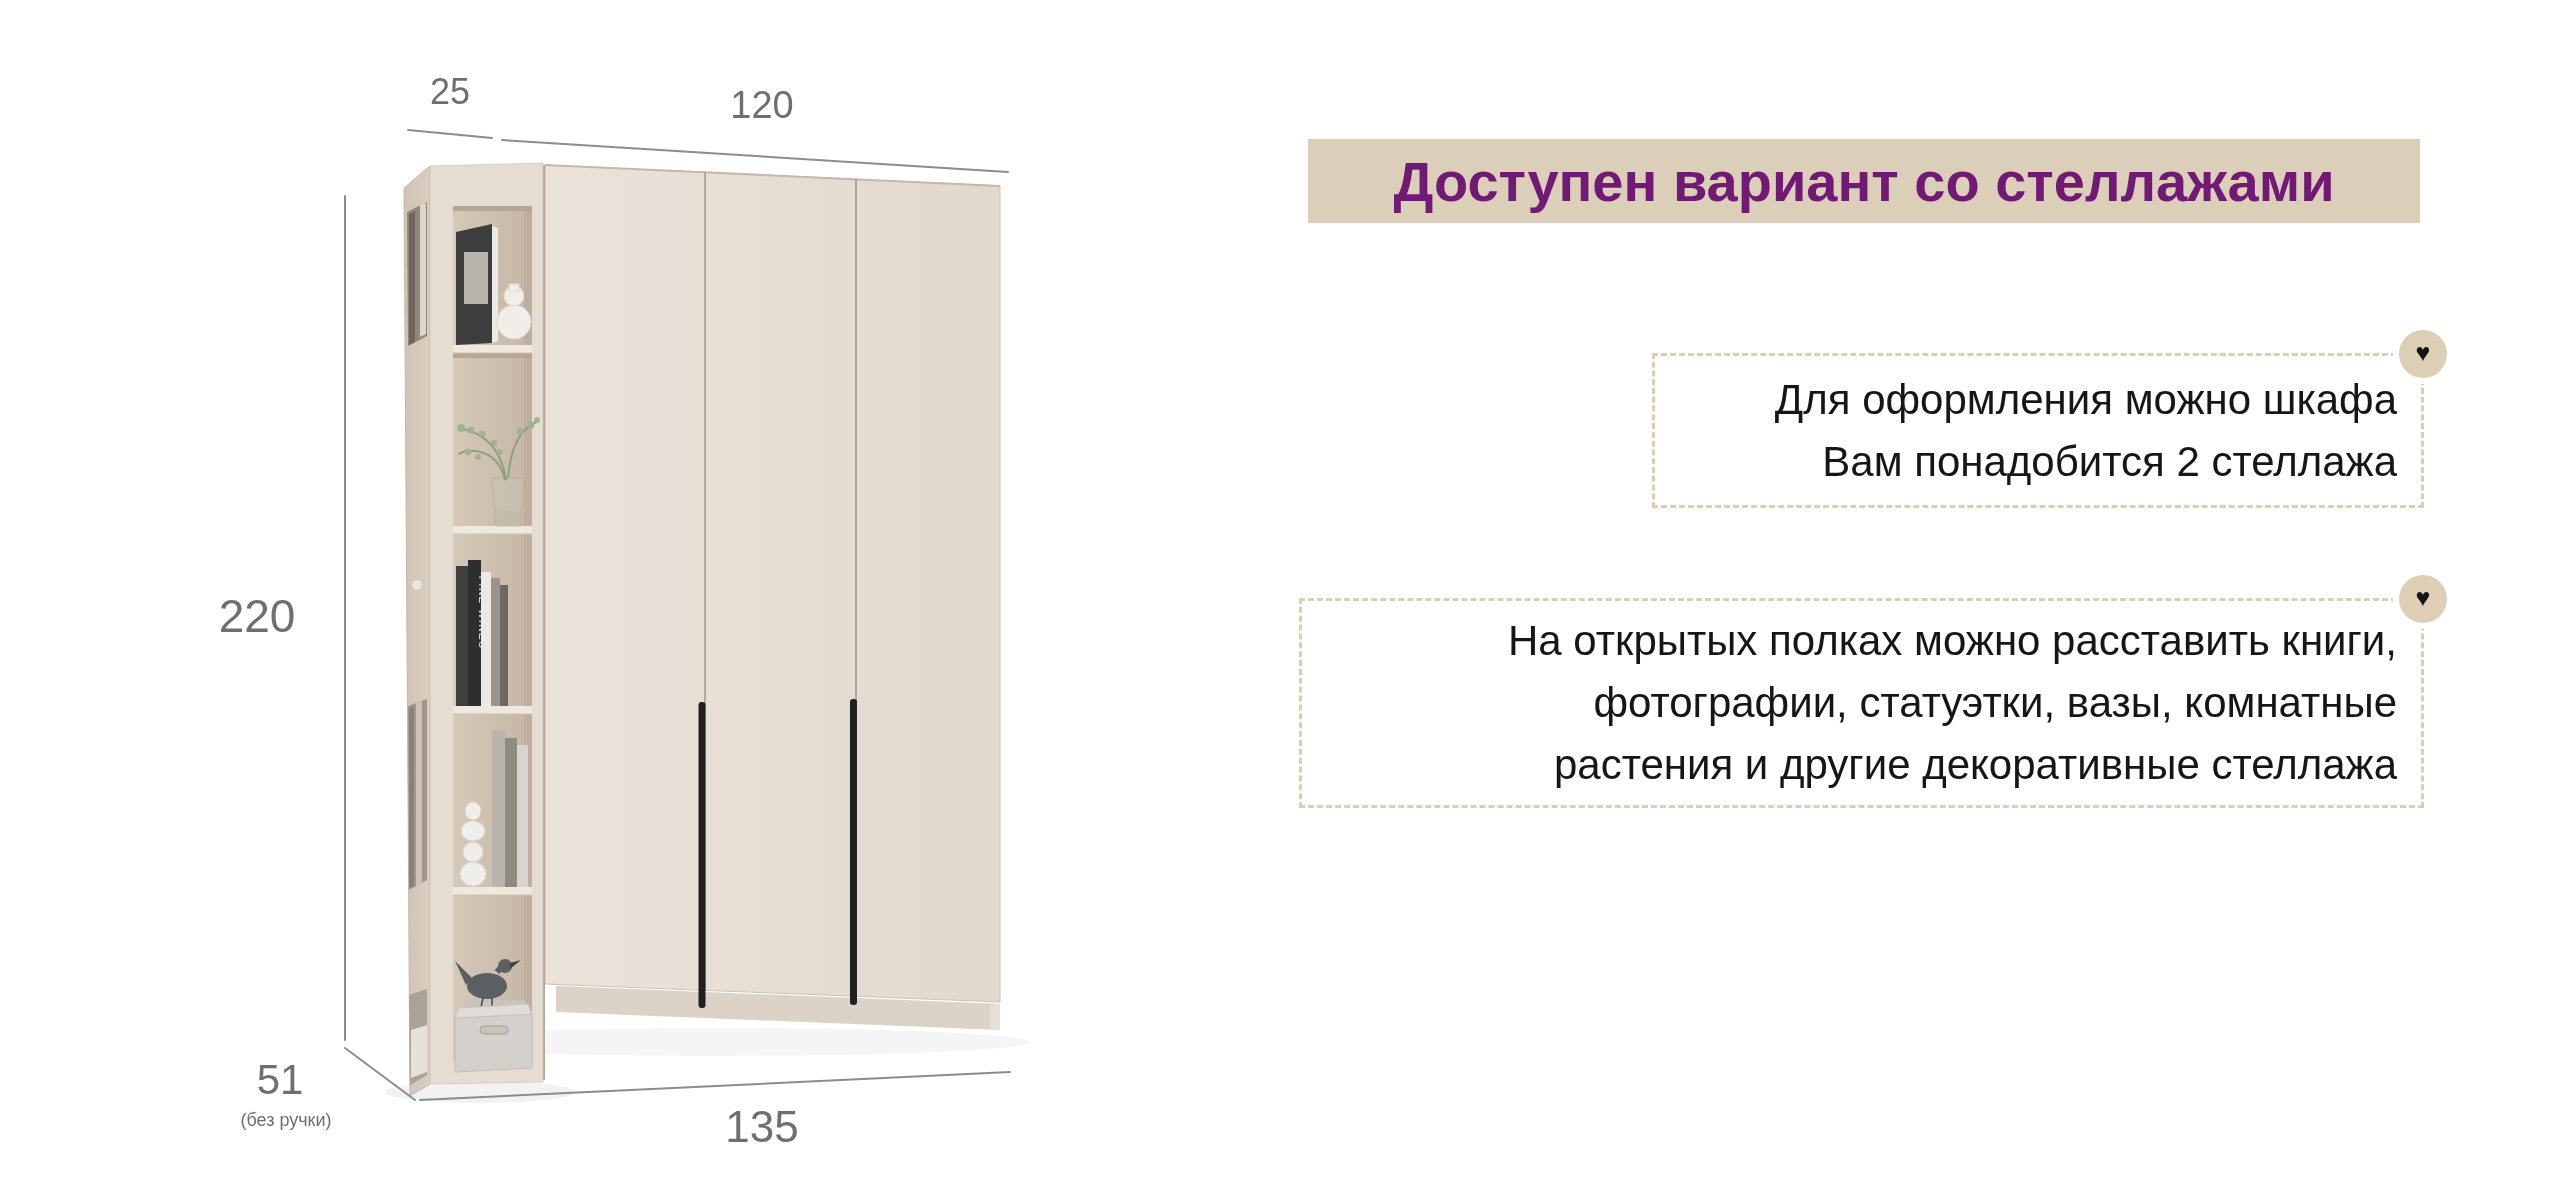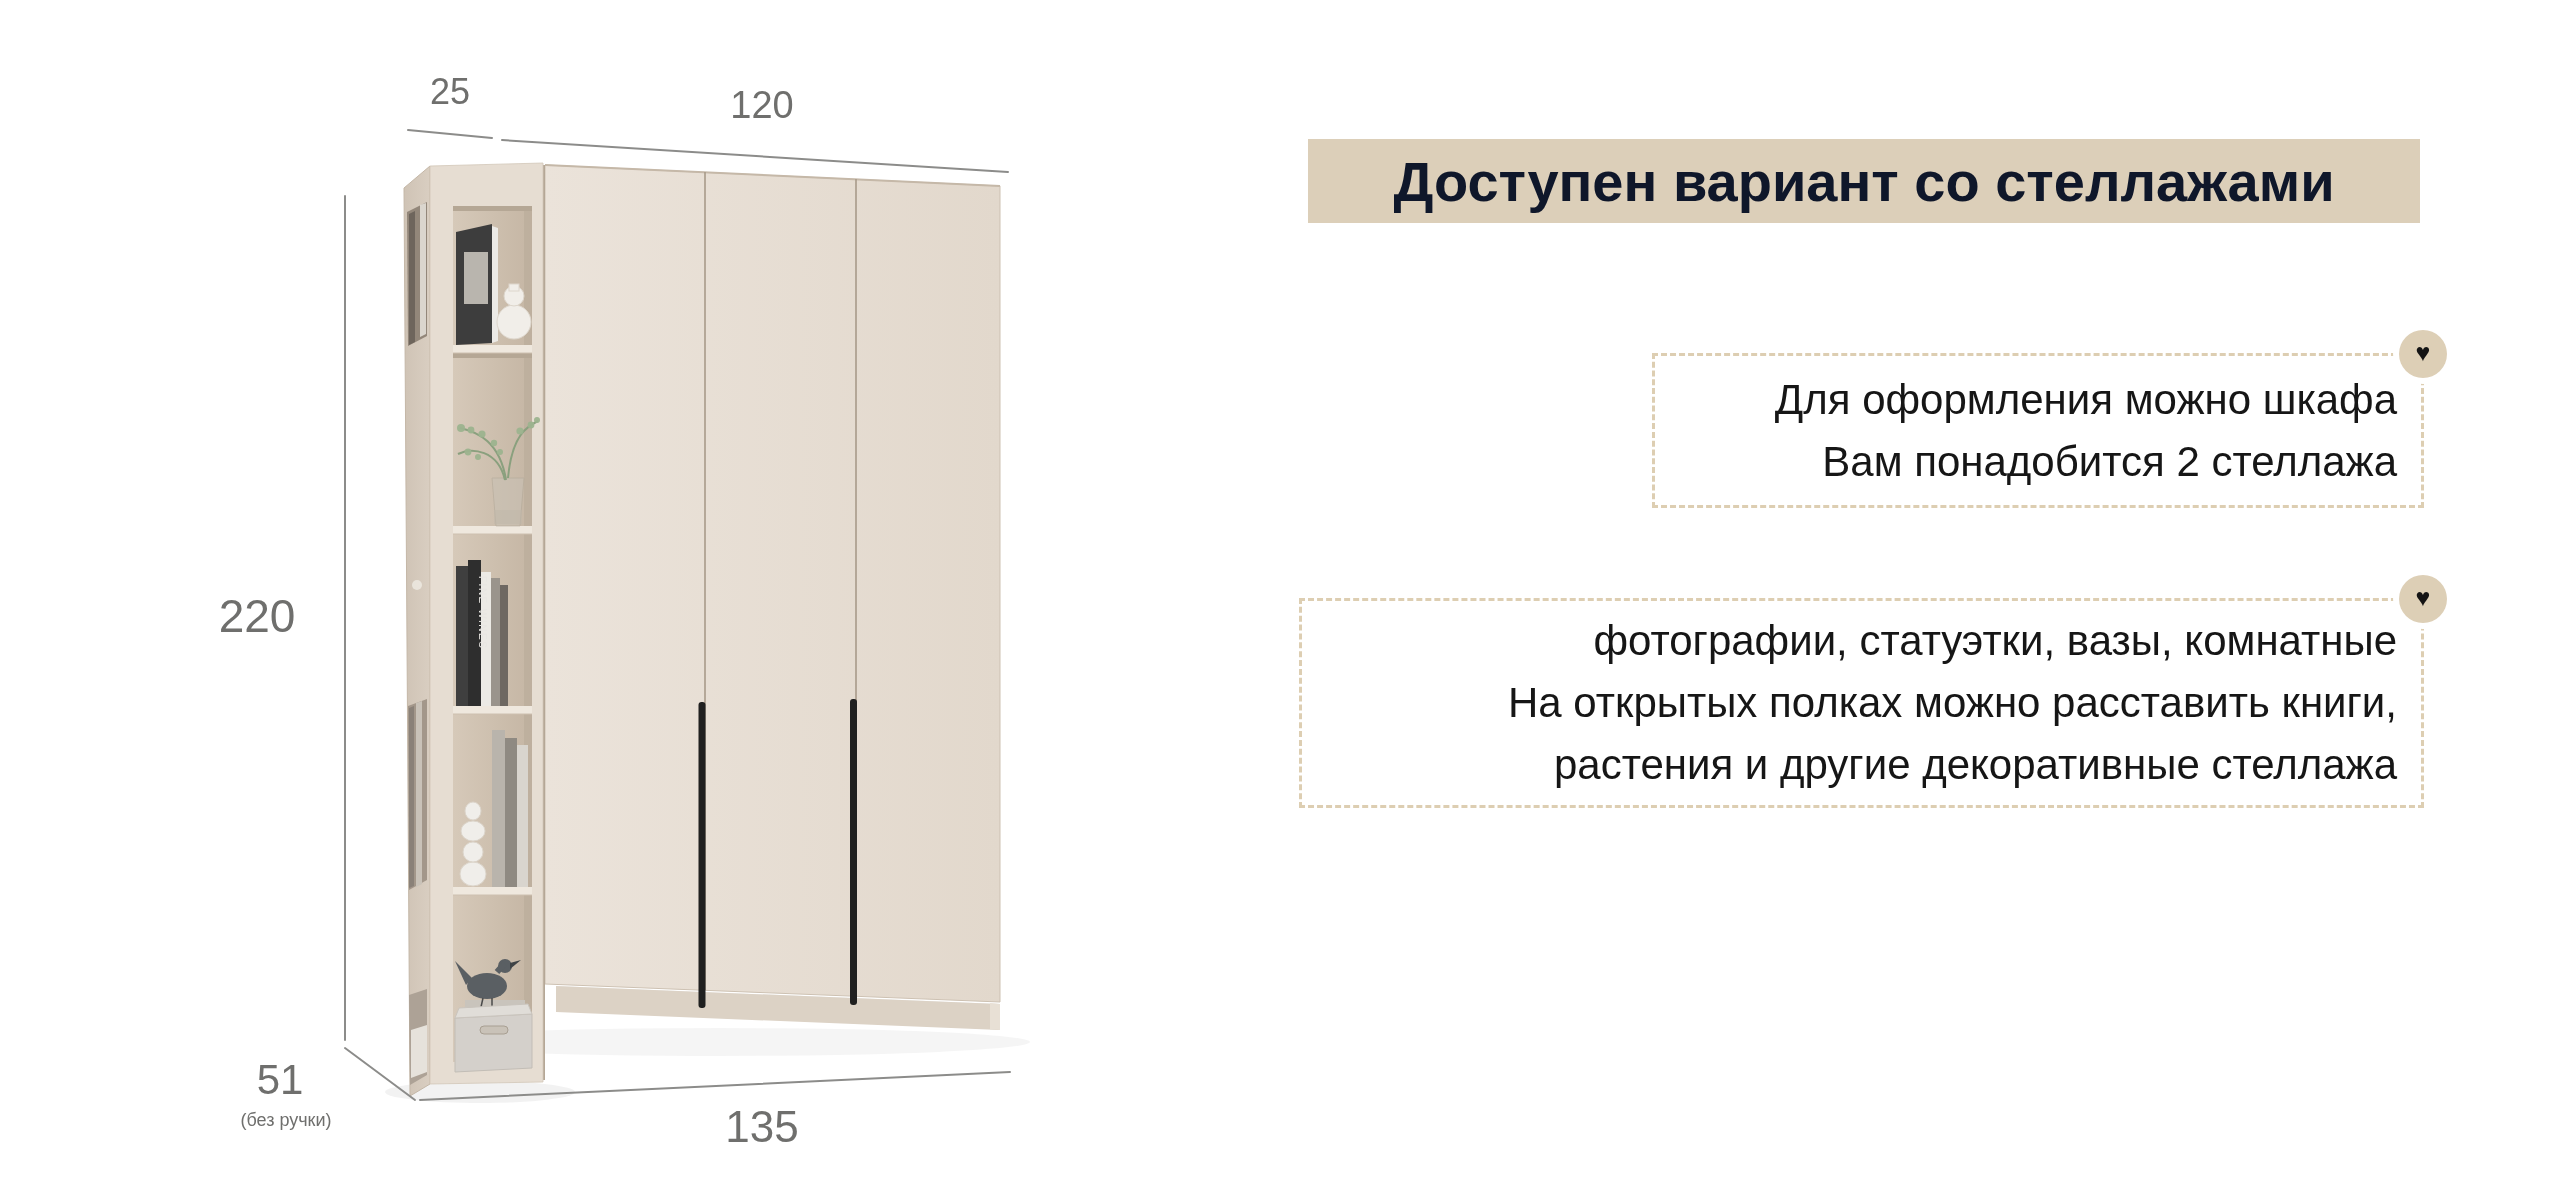--- a/index.html
+++ b/index.html
@@ -5,21 +5,21 @@
   html,body{margin:0;padding:0;background:#fff;}
   .stage{
     position:relative;width:2560px;height:1188px;overflow:hidden;
     background:#ffffff;font-family:"Liberation Sans",sans-serif;color:#161616;
   }
   .figure-svg{position:absolute;left:0;top:0;}
   .dim-label{fill:#6f6f6d;font-family:"Liberation Sans",sans-serif;}
   .title-banner{
     position:absolute;left:1308px;top:139px;width:1112px;height:84px;
     background:#dccfb9;display:flex;align-items:center;justify-content:center;
-    font-size:56px;font-weight:bold;letter-spacing:0;color:#0f172a;white-space:nowrap;
+    font-size:56px;font-weight:bold;letter-spacing:0;color:#701a75;white-space:nowrap;
   }
   .note{
     position:absolute;box-sizing:border-box;border:3px dashed #ddceb2;background:#ffffff;
     display:flex;flex-direction:column;justify-content:center;text-align:right;
     font-size:42px;line-height:1.47;color:#161616;
   }
   .note .ln{white-space:nowrap;}
   .note1{left:1652px;top:353px;width:772px;height:155px;padding-right:24px;}
   .note2{left:1299px;top:598px;width:1125px;height:210px;padding-right:24px;}
   .heart-badge{
@@ -209,18 +209,18 @@
       <span>♥</span>
     </div>
     <div class="ln">Для оформления можно шкафа</div>
     <div class="ln">Вам понадобится 2 стеллажа</div>
   </div>
 
   <div class="note note2">
     <div class="heart-badge">
       <span>♥</span>
     </div>
+    <div class="ln">На открытых полках можно расставить книги,</div>
     <div class="ln">фотографии, статуэтки, вазы, комнатные</div>
-    <div class="ln">На открытых полках можно расставить книги,</div>
     <div class="ln">растения и другие декоративные стеллажа</div>
   </div>
 
 </div>
 
 </body></html>

